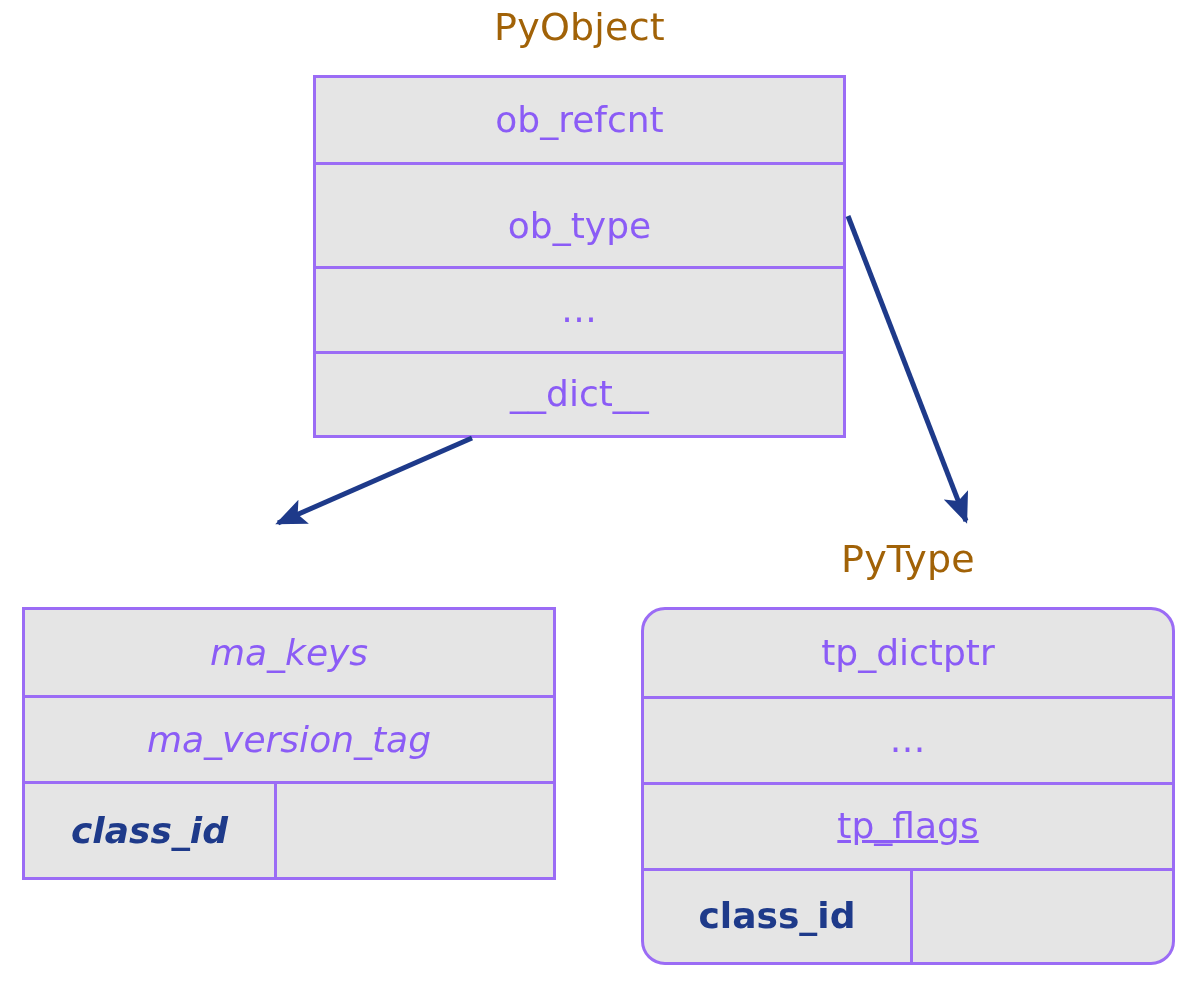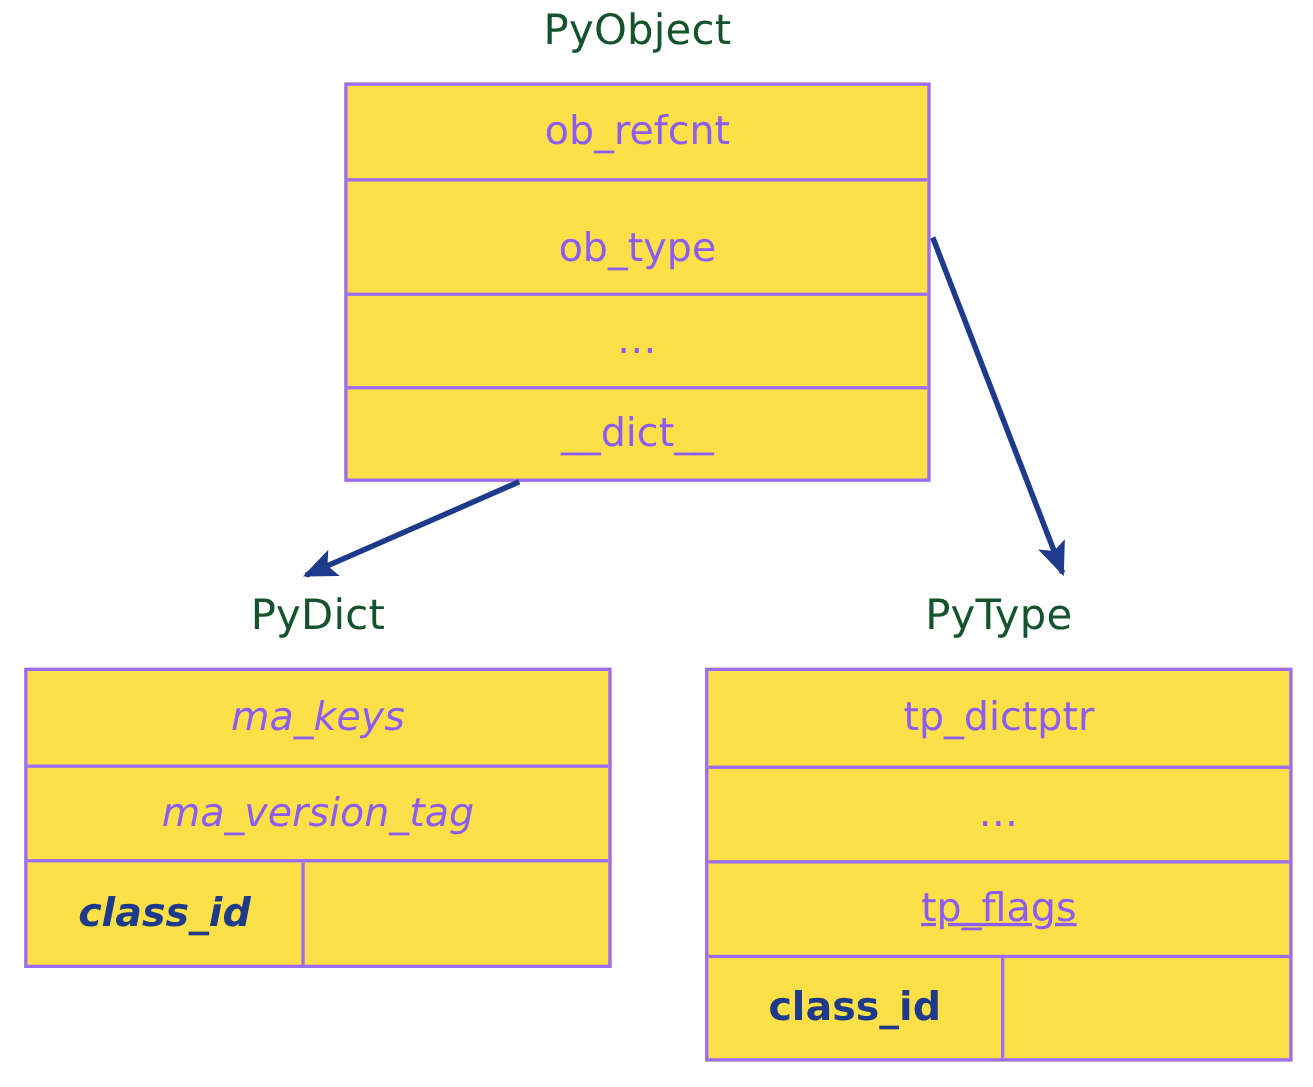--- a/index.html
+++ b/index.html
@@ -17,34 +17,34 @@
 
   #canvas {
     position: absolute;
     inset: 0;
     width: 1194px;
     height: 988px;
   }
 
   .struct-title {
     position: absolute;
-    color: #14532d;
+    color: #a16207;
     font-size: 38px;
     font-weight: 400;
     letter-spacing: 0.2px;
     text-align: center;
     white-space: nowrap;
     line-height: 1;
   }
 
   .struct-box {
     position: absolute;
     box-sizing: border-box;
     border: 3px solid #9B6CF5;
-    background: #fde047;
+    background: #e5e5e5;
     display: flex;
     flex-direction: column;
   }
 
   .field-row {
     box-sizing: border-box;
     display: flex;
     align-items: center;
     justify-content: center;
     color: #8B5CF6;
@@ -109,37 +109,36 @@
 
     <div class="field-row" style="height:90px;margin-top:20px;">ob_type</div>
 
     <div class="field-row" style="height:90px;">
       <span class="ellipsis">…</span>
     </div>
 
     <div class="field-row" style="height:87px;">__dict__</div>
   </div>
 
-  <div class="struct-title" style="left:22px; top:540px; width:534px;">PyDict</div>
 
   <div class="struct-box" style="left:22px; top:607px; width:534px; height:273px;font-style:italic;">
 
     <div class="field-row" style="height:90px;">ma_keys</div>
 
     <div class="field-row" style="height:88px;">ma_version_tag</div>
 
     <div class="field-row split" style="height:95px;">
       <div class="split-left" style="width:252px;">class_id</div>
       <div class="split-right"></div>
     </div>
   </div>
 
   <div class="struct-title" style="left:641px; top:540px; width:534px;">PyType</div>
 
-  <div class="struct-box" style="left:641px; top:607px; width:534px; height:358px;">
+  <div class="struct-box" style="left:641px; top:607px; width:534px; height:358px;border-radius:24px;">
 
     <div class="field-row" style="height:90px;">tp_dictptr</div>
 
     <div class="field-row" style="height:88px;">
       <span class="ellipsis">…</span>
     </div>
 
     <div class="field-row" style="height:87px;text-decoration:underline;">tp_flags</div>
 
     <div class="field-row split" style="height:93px;">

